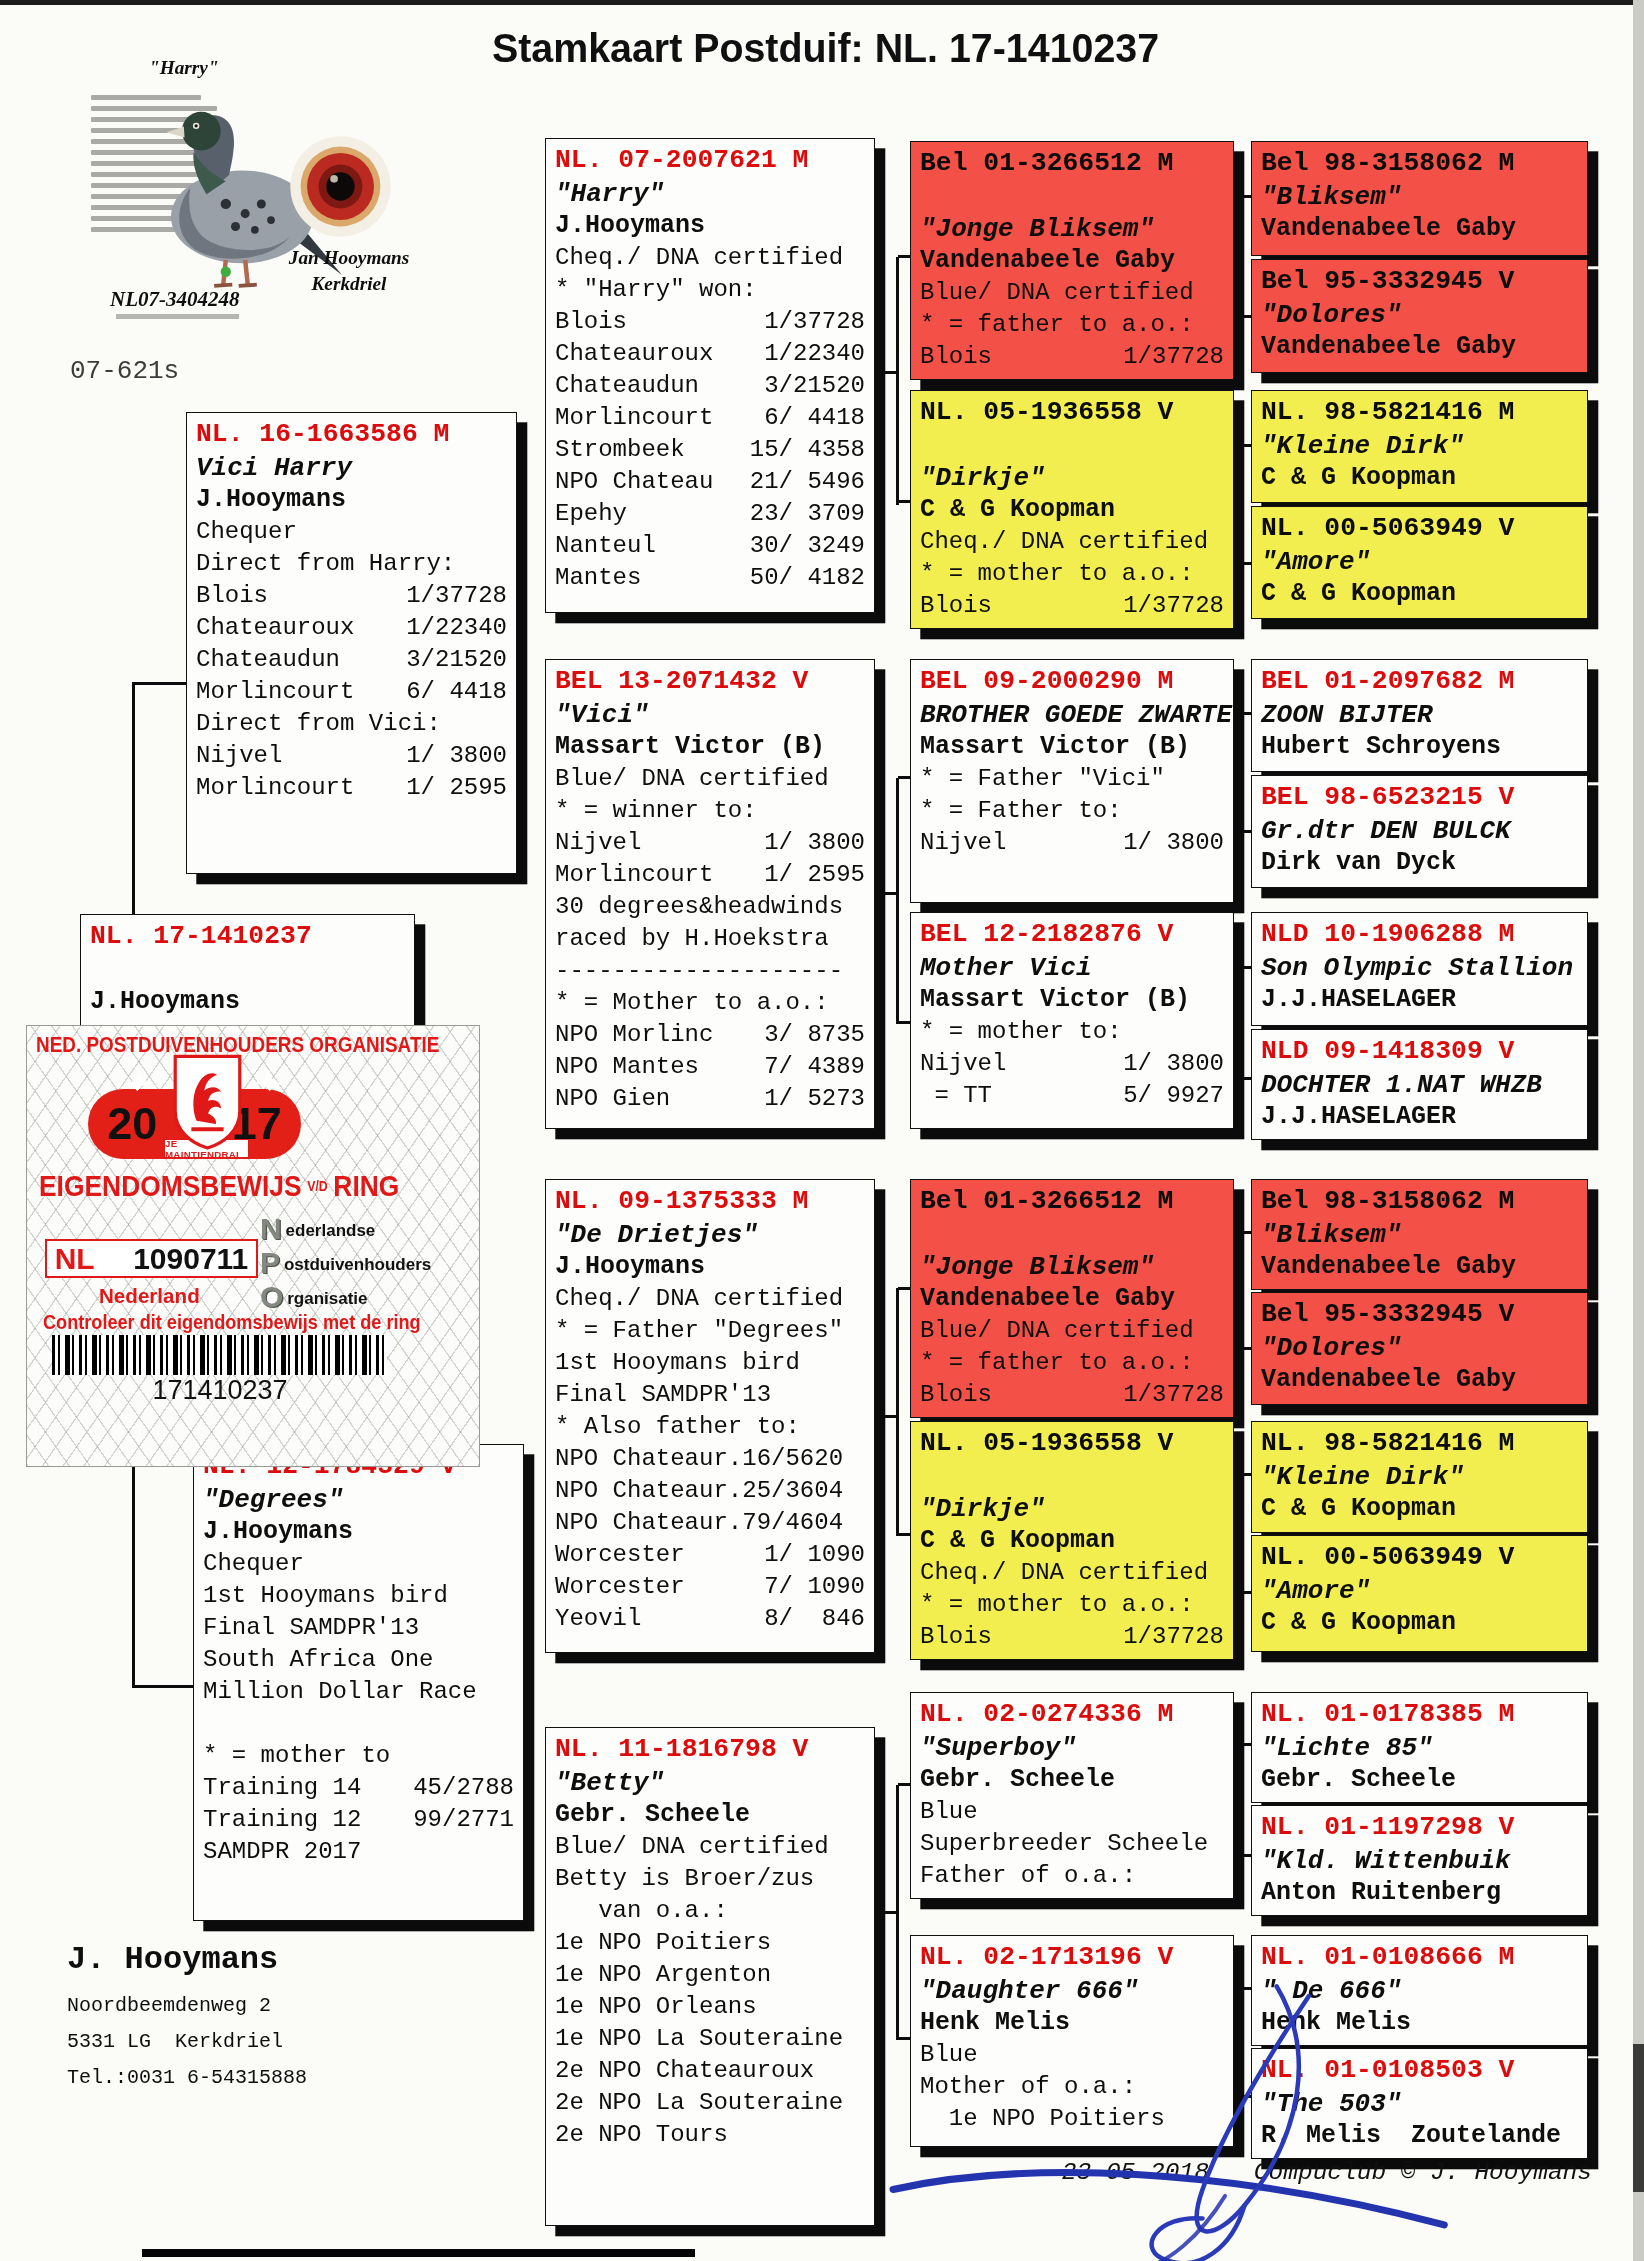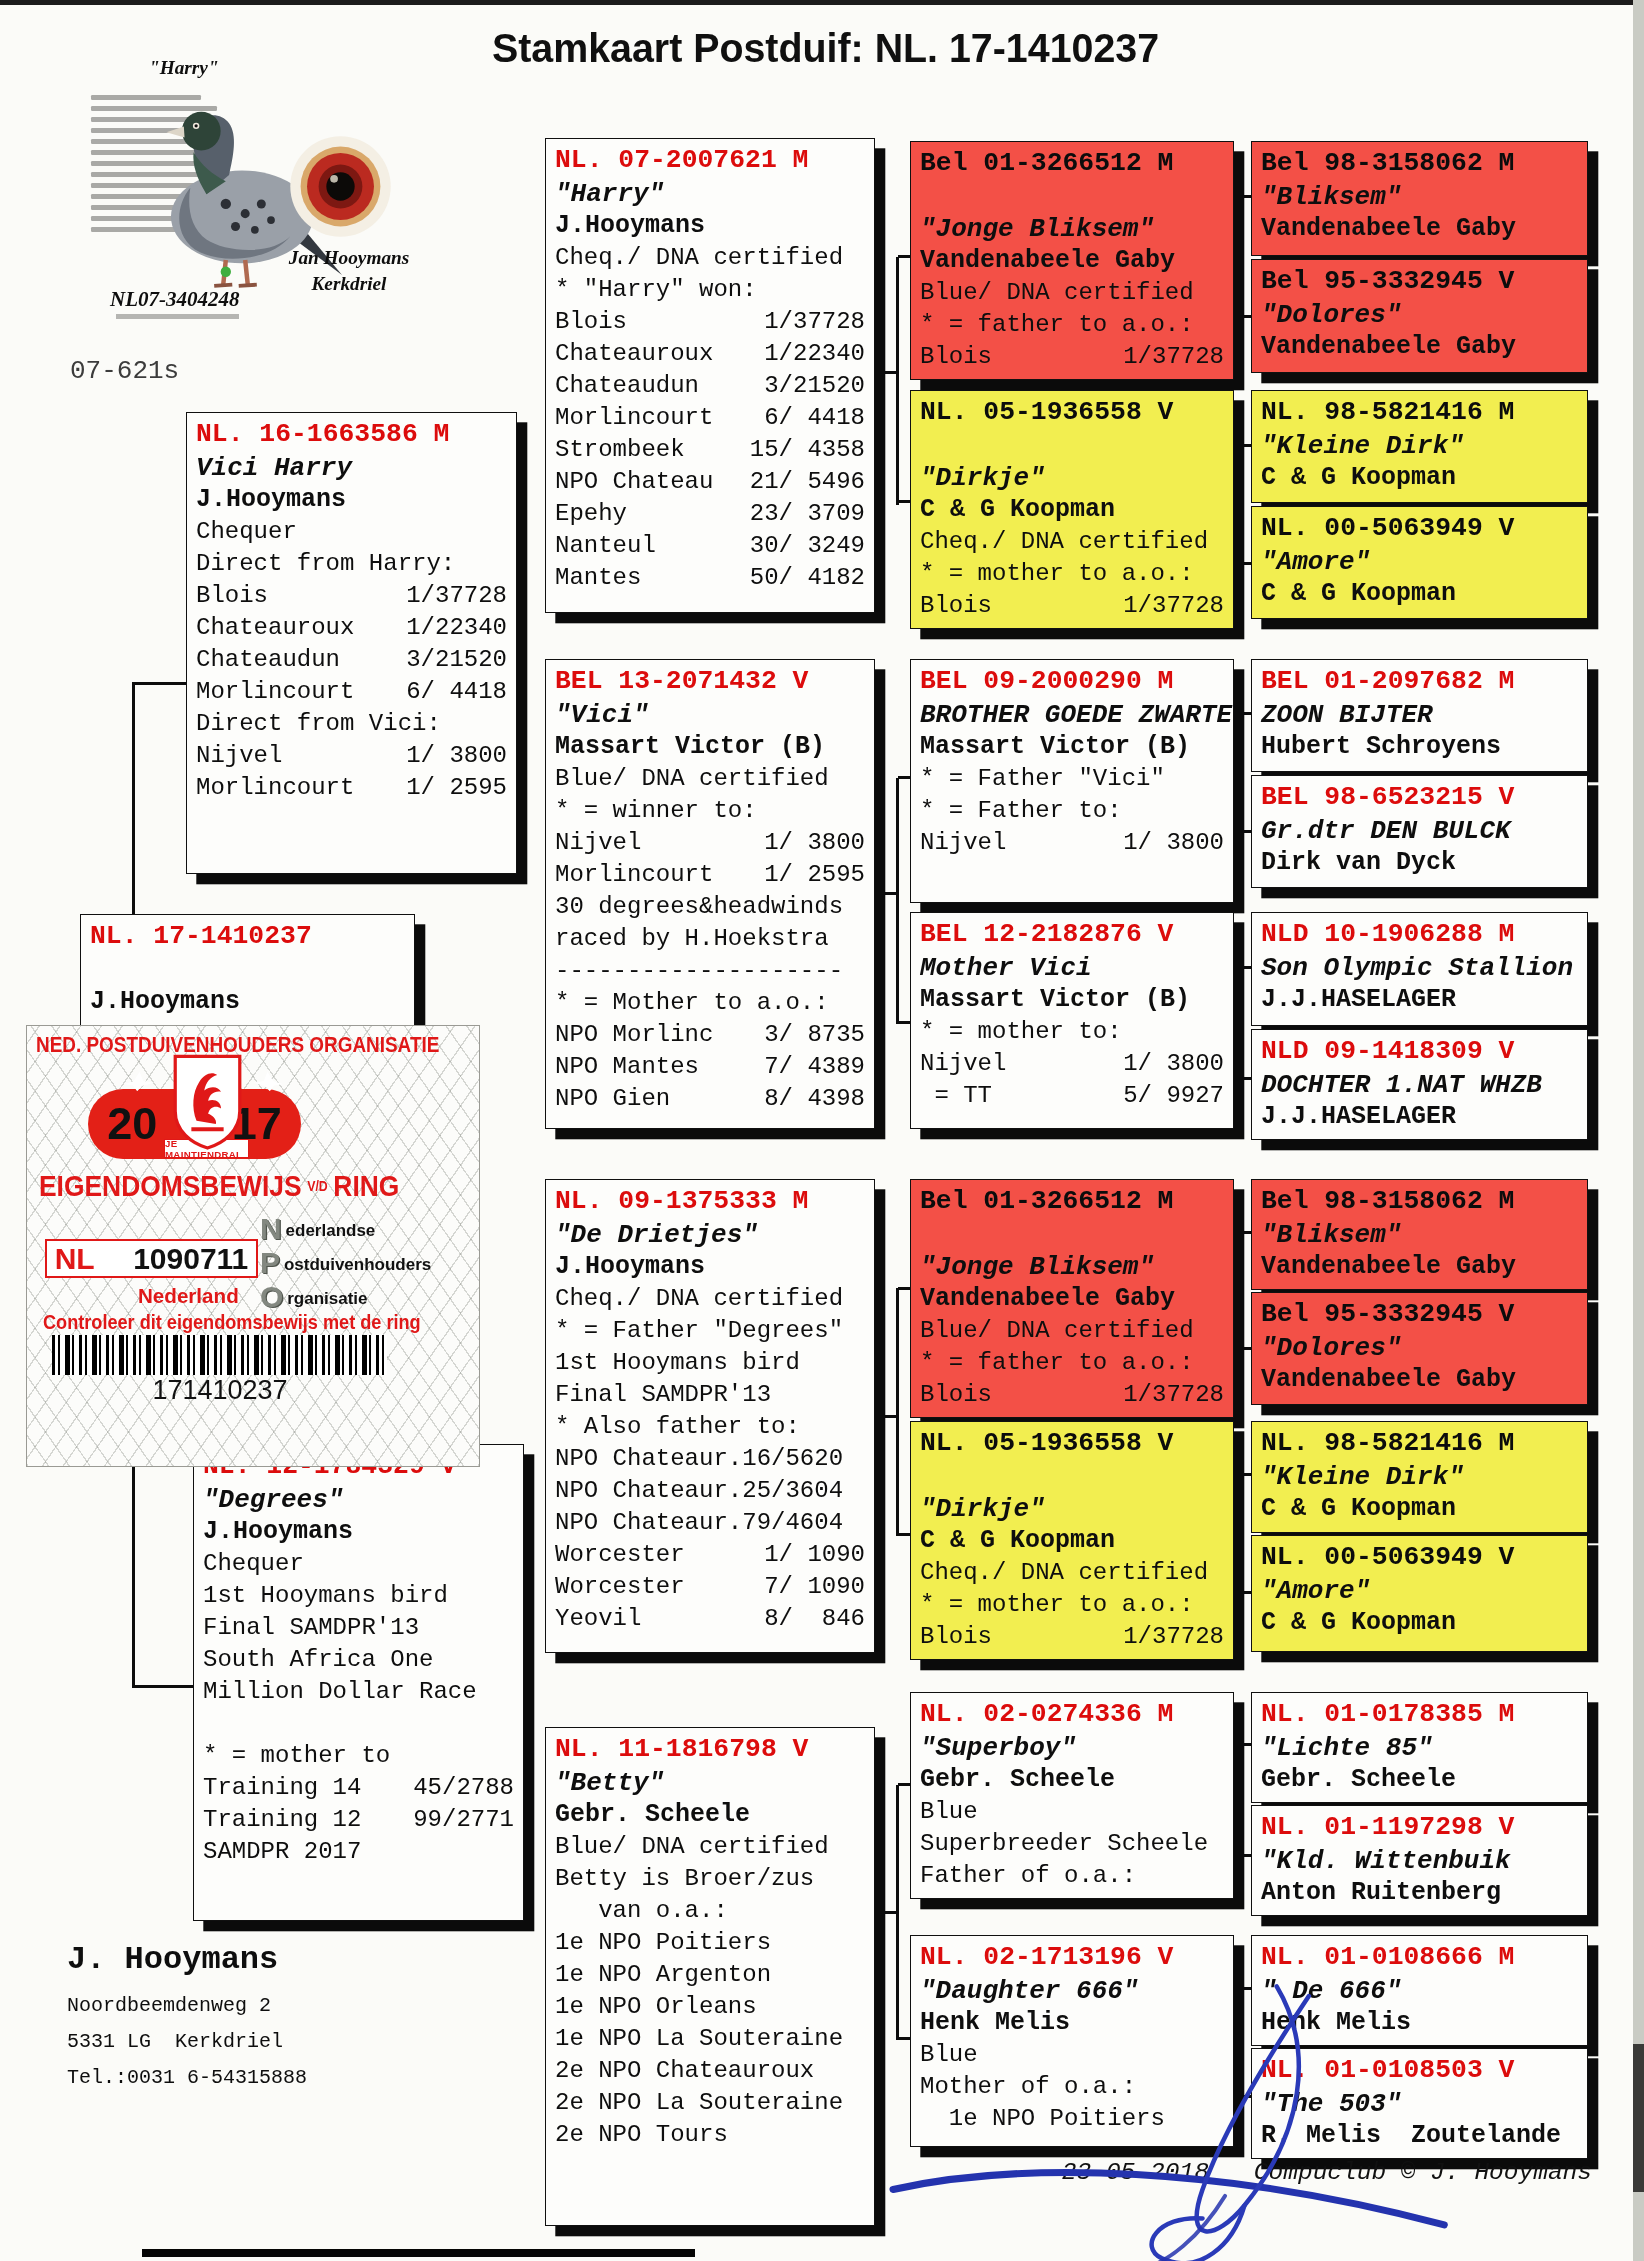--- a/index.html
+++ b/index.html
@@ -52,21 +52,21 @@
               border:1.3px solid #e01818;font:700 9.7px "Liberation Sans",sans-serif;color:#e01818;
               display:flex;align-items:center;justify-content:center;letter-spacing:0.3px;}
   .card-title{position:absolute;left:11.6px;top:143px;font:800 30px "Liberation Sans",sans-serif;
               color:#e01818;transform:scaleX(.88);transform-origin:left;white-space:nowrap;display:flex;align-items:center;gap:6.4px;}
   .vd{font-size:14px;line-height:13px;display:inline-block;}
   .ringbox{position:absolute;left:18px;top:213px;width:213px;height:39px;background:#fff;
            border:2.6px solid #e01818;display:flex;align-items:center;justify-content:space-between;
            padding:0 7.7px;box-sizing:border-box;}
   .ringbox .cc{font:800 30px "Liberation Sans",sans-serif;color:#e01818;}
   .ringbox .num{font:700 30px "Liberation Sans",sans-serif;color:#111;}
-  .nederland{position:absolute;left:72px;top:258px;font:800 20.6px "Liberation Sans",sans-serif;color:#e01818;margin-left:39px;}
+  .nederland{position:absolute;left:72px;top:258px;font:800 20.6px "Liberation Sans",sans-serif;color:#e01818;}
   .npo{position:absolute;left:233px;top:186px;}
   .npo-row{display:flex;align-items:flex-start;height:34px;}
   .npo-row span[data-field="l"]{font:800 30px "Liberation Sans",sans-serif;color:#838880;
         text-shadow:1.3px 1.3px 0 #50554d;margin-right:3.9px;}
   .npo-row span[data-field="r"]{font:700 17px "Liberation Sans",sans-serif;color:#111;margin-top:9px;}
   .checkline{position:absolute;left:15.5px;top:286px;font:800 19.3px "Liberation Sans",sans-serif;
              color:#e01818;transform:scaleX(.94);transform-origin:left;white-space:nowrap;}
   .barcode{position:absolute;left:24.5px;top:309px;width:335px;height:40px;background:
      repeating-linear-gradient(90deg,#000 0 3.2px,#fff 3.2px 5.8px,#000 5.8px 7.7px,#fff 7.7px 13px,
        #000 13px 18px,#fff 18px 20px,#000 20px 22px,#fff 22px 27px);}
@@ -337,21 +337,21 @@
           <div class="ln">
             <span data-field="l">NPO Morlinc</span>
             <span class="r" data-field="r">3/ 8735</span>
           </div>
           <div class="ln">
             <span data-field="l">NPO Mantes</span>
             <span class="r" data-field="r">7/ 4389</span>
           </div>
           <div class="ln">
             <span data-field="l">NPO Gien</span>
-            <span class="r" data-field="r">8/ 4398</span>
+            <span class="r" data-field="r">1/ 5273</span>
           </div>
         </div>
       </div>
       <div class="pbox" style="left: 545px; top: 1179px; width: 330px; min-height: 474px;">
         <div class="ring">NL. 09-1375333 M</div>
         <div class="lines">
           <div class="ln name">
             <span data-field="l">"De Drietjes"</span>
           </div>
           <div class="ln b">

